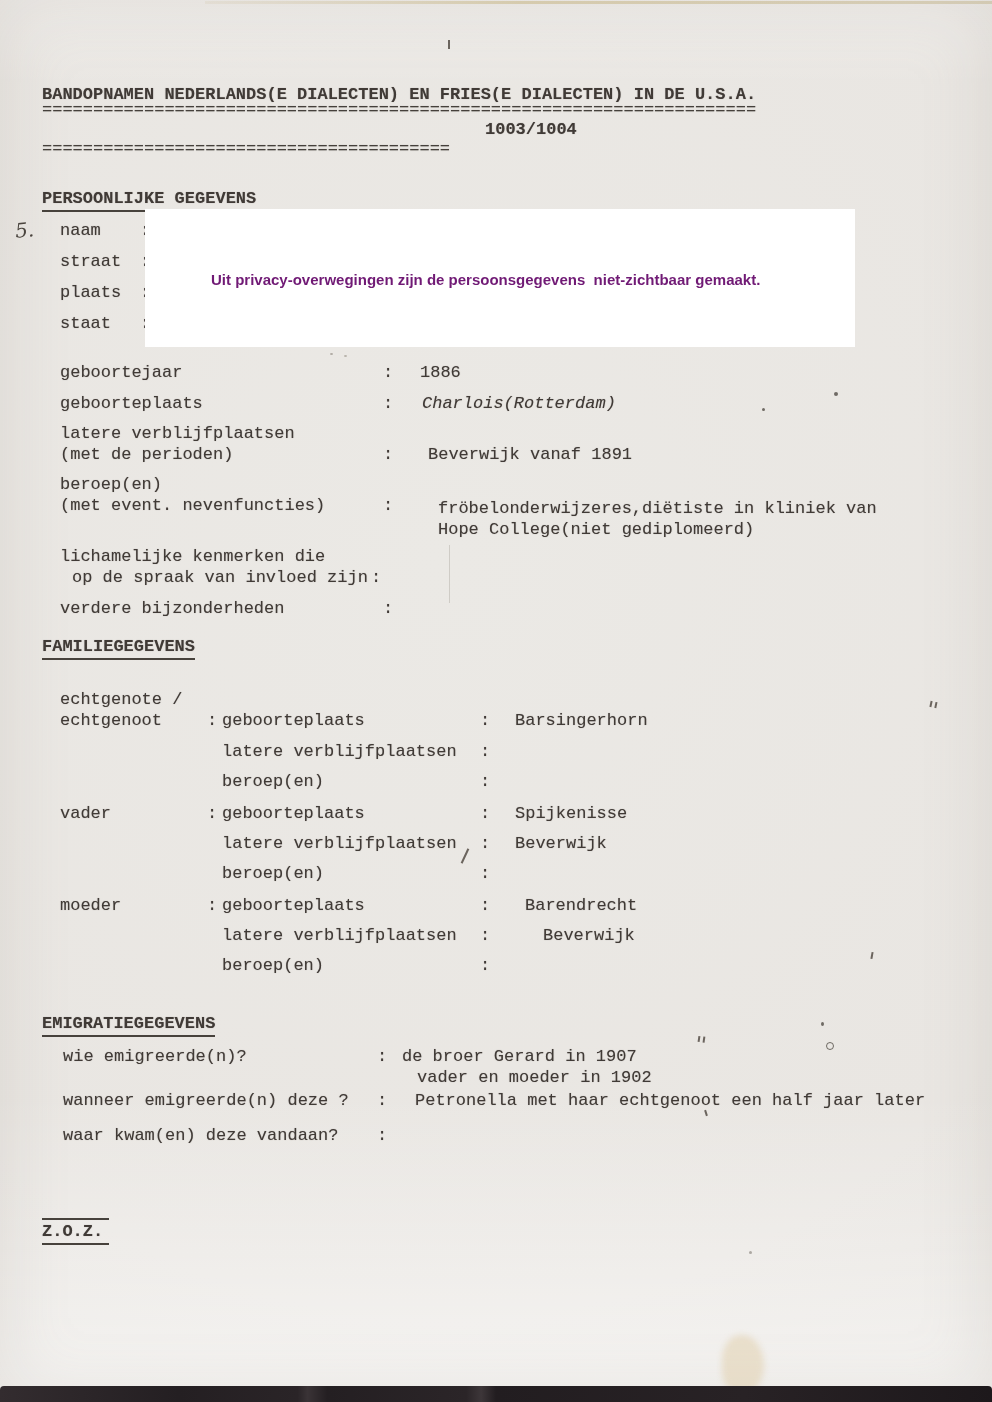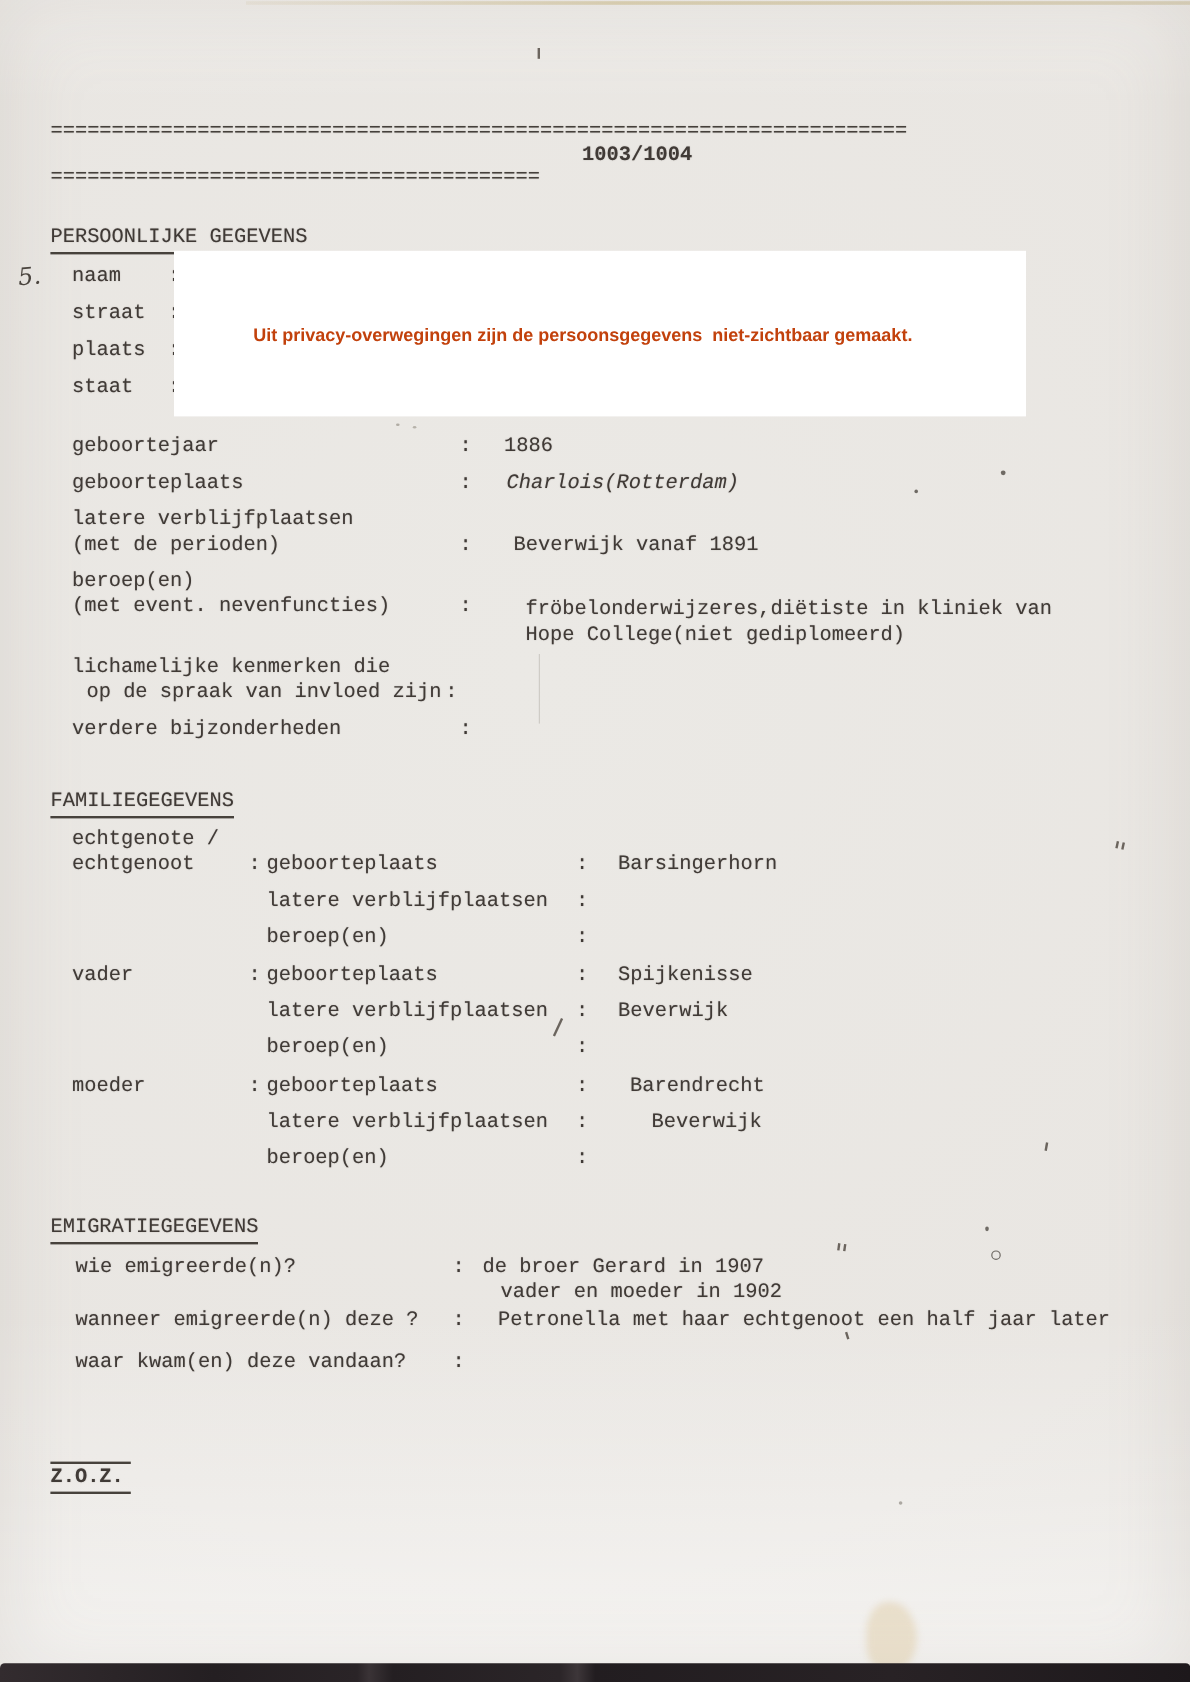--- a/index.html
+++ b/index.html
@@ -26,39 +26,39 @@
   .row{position:absolute;height:20px;width:2px;}
   .row > span{
     position:absolute;top:0;
     font-size:17px;line-height:19px;
     color:#403a36;white-space:pre;
     text-shadow:0 0 1px rgba(64,57,52,0.38);
   }
   .bold{font-weight:bold;}
   .rule{color:#45403b;font-weight:normal;letter-spacing:0;}
   .heading{
-    font-weight:normal;
+    font-weight:bold;
     border-bottom:2px solid #47423c;
     padding-bottom:2px;
   }
   .zoz{
     font-weight:bold;
     border-top:2px solid #47423c;
     border-bottom:2px solid #47423c;
     padding:2px 6px 2px 0;
   }
   .privacy-box{
     position:absolute;
     left:145px;top:209px;width:710px;height:138px;
     background:#ffffff;
   }
   .privacy-text{
     position:absolute;left:66px;top:62px;
     font-family:"Liberation Sans",sans-serif;
-    font-weight:bold;font-size:15px;color:#c2410c;
+    font-weight:bold;font-size:15px;color:#701a75;
     white-space:pre;
   }
   .handwritten{
     position:absolute;left:15px;top:218px;
     font-family:"DejaVu Serif",serif;
     font-style:italic;font-size:20px;color:#4a443e;
     transform:rotate(-5deg);
   }
   .bottom-strip{
     position:absolute;left:0;bottom:0;width:992px;height:16px;
@@ -83,20 +83,21 @@
   }
 </style>
 </head>
 <body>
 
 <div class="page">
 
   <div class="top-edge-line"></div>
   <div class="mark-bar" style="left:448px;top:40px;width:2px;height:9px;"></div>
 
+  <div class="line bold" style="left:42px;top:85px;">BANDOPNAMEN NEDERLANDS(E DIALECTEN) EN FRIES(E DIALECTEN) IN DE U.S.A.</div>
   <div class="line rule" style="left:42px;top:100px;">======================================================================</div>
   <div class="line bold" style="left:485px;top:120px;">1003/1004</div>
   <div class="line rule" style="left:42px;top:139px;">========================================</div>
 
   <div class="line heading" style="left:42px;top:189px;">PERSOONLIJKE GEGEVENS</div>
 
   <div class="handwritten">5.</div>
 
   <div class="row" style="left:60px;top:221px;">
     <span style="left:0;">naam</span>
@@ -158,21 +159,21 @@
   </div>
   <div class="row" style="left:60px;top:568px;">
     <span style="left:0;margin-left:12px;">op de spraak van invloed zijn</span>
     <span style="left:311px;">:</span>
   </div>
   <div class="row" style="left:60px;top:599px;">
     <span style="left:0;">verdere bijzonderheden</span>
     <span style="left:323px;">:</span>
   </div>
 
-  <div class="line heading" style="left:42px;top:659px;">FAMILIEGEGEVENS</div>
+  <div class="line heading" style="left:42px;top:637px;">FAMILIEGEGEVENS</div>
 
   <div class="row" style="left:60px;top:690px;">
     <span style="left:0;">echtgenote /</span>
   </div>
   <div class="row" style="left:60px;top:711px;">
     <span style="left:0;">echtgenoot</span>
     <span style="left:147px;">:</span>
     <span style="left:162px;">geboorteplaats</span>
     <span style="left:420px;">:</span>
     <span style="left:455px;">Barsingerhorn</span>

